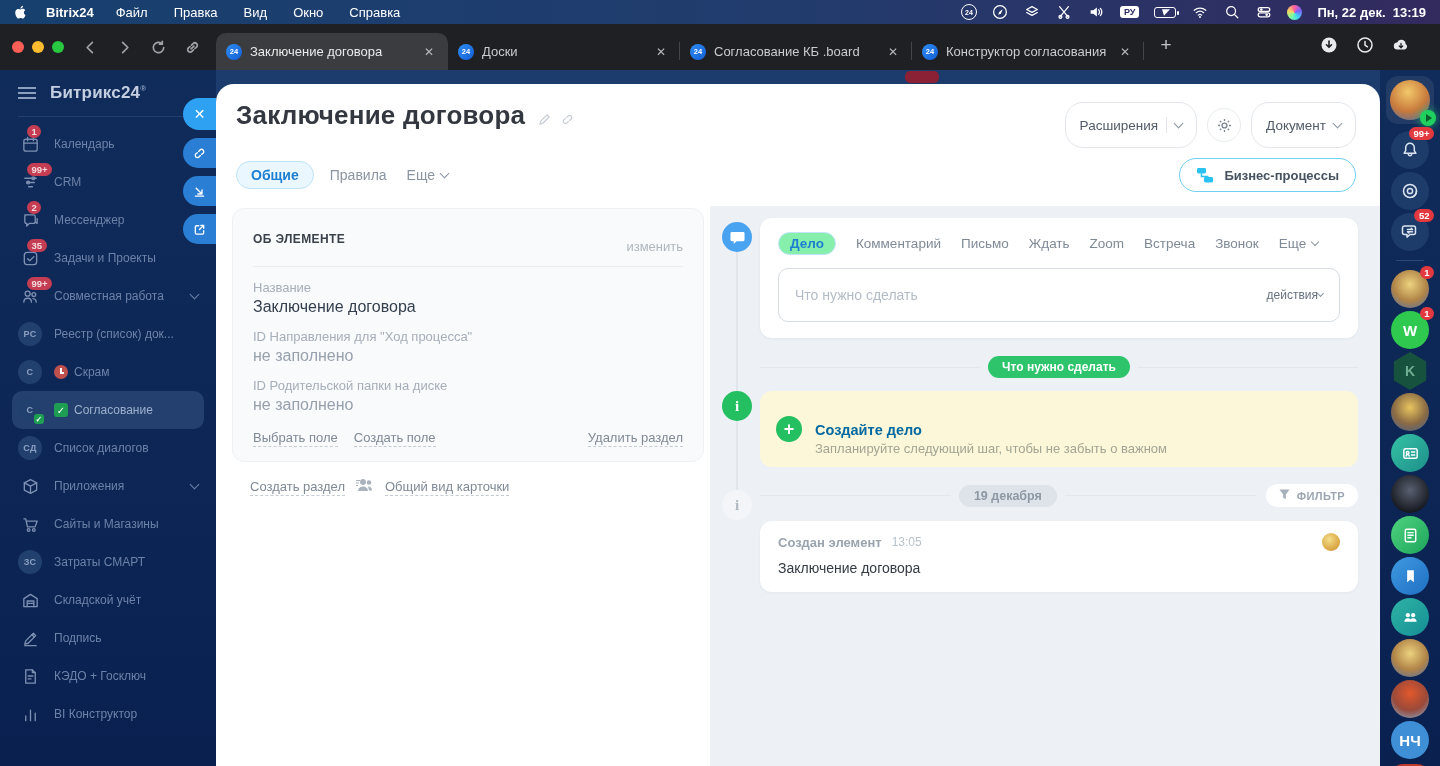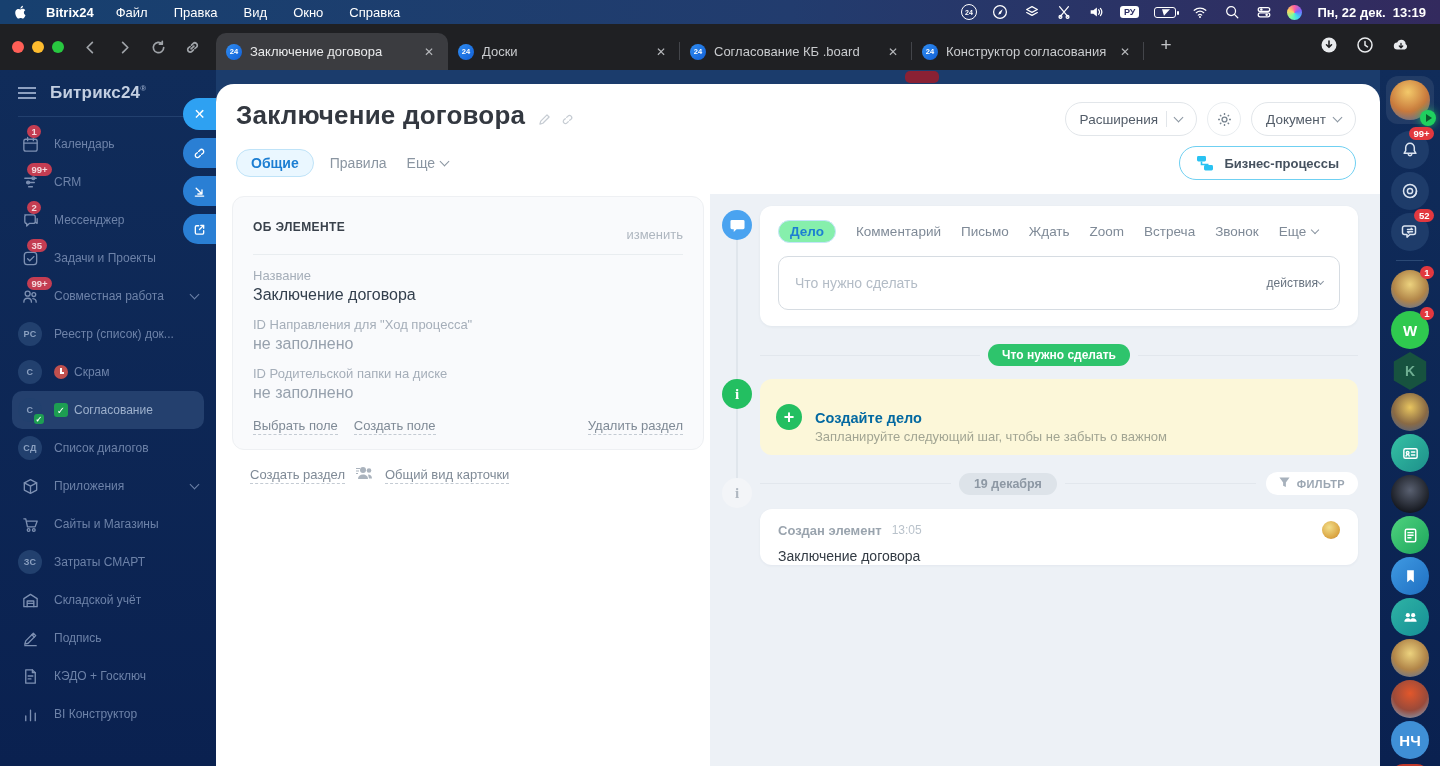--- a/index.html
+++ b/index.html
@@ -85,21 +85,21 @@
   .edge-btns{position:absolute;left:-33px;top:14px;width:33px;display:flex;flex-direction:column;gap:8px;}
   .ebtn{width:33px;height:30px;border-radius:16px 0 0 16px;background:#2a7fd4;display:flex;align-items:center;justify-content:center;color:#fff;}
   .ebtn.close{height:32px;background:#2ea1f2;font-size:14px;}
   .ebtn svg{width:15px;height:15px;stroke:#fff;fill:none;stroke-width:1.6;stroke-linecap:round;stroke-linejoin:round;}
 
   .panel-head{padding:16px 24px 0 20px;display:flex;align-items:flex-start;}
   .ptitle{font-size:26px;font-weight:700;color:#333840;letter-spacing:.2px;}
   .title-icons{display:flex;gap:8px;margin:12px 0 0 12px;}
   .title-icons svg{width:15px;height:15px;stroke:#c6ccd3;fill:none;stroke-width:1.5;stroke-linecap:round;stroke-linejoin:round;}
   .head-ctrls{margin-left:auto;display:flex;align-items:center;gap:10px;margin-top:2px;}
-  .pill-btn{height:34px;border:1px solid #e2e6ea;border-radius:18px;background:#fff;display:flex;align-items:center;
+  .pill-btn{height:46px;border:1px solid #e2e6ea;border-radius:18px;background:#fff;display:flex;align-items:center;
     padding:0 14px;font-size:13.5px;color:#525c68;gap:8px;cursor:pointer;}
   .pill-sep{width:1px;height:16px;background:#e2e6ea;}
   .chev{width:7px;height:7px;border-right:1.7px solid #8a95a1;border-bottom:1.7px solid #8a95a1;transform:rotate(45deg);margin-top:-3px;}
   .gear-btn{width:34px;height:34px;border:1px solid #e9edf0;border-radius:50%;display:flex;align-items:center;justify-content:center;}
   .gear-btn svg{width:17px;height:17px;stroke:#7a8691;fill:none;stroke-width:1.4;}
 
   .ptabs-row{display:flex;align-items:center;padding:10px 24px 14px 20px;}
   .ptab{font-size:14px;color:#8a95a1;margin-right:20px;display:flex;align-items:center;gap:6px;cursor:pointer;}
   .ptab.active{color:#1c7ed2;background:#eaf7ff;border:1px solid #bfe3f8;border-radius:16px;padding:5px 14px;font-weight:600;margin-right:16px;}
   .ptab .chev{border-color:#8a95a1;}
@@ -150,21 +150,21 @@
     display:flex;align-items:center;justify-content:center;flex:0 0 auto;line-height:1;}
   .hint-title{font-size:14.5px;font-weight:600;color:#0369a1;margin-top:20px;}
   .hint-sub{font-size:13px;color:#a2a593;margin-top:3px;}
   .date-row{display:flex;align-items:center;margin-top:17px;}
   .date-row::before{content:"";flex:1;height:1px;background:#e2e7ed;}
   .date-row .mid{flex:1;height:1px;background:#e2e7ed;}
   .date-pill{background:#dde3e9;color:#8d98a4;font-size:12.5px;font-weight:700;border-radius:12px;padding:4px 15px;margin:0 8px;}
   .filter-btn{background:#fff;border-radius:14px;padding:5px 13px;display:flex;align-items:center;gap:7px;
     font-size:11px;font-weight:700;color:#9ba6b2;letter-spacing:.4px;margin-left:10px;cursor:pointer;}
   .funnel svg{width:11px;height:11px;fill:#a7b1bc;}
-  .entry{margin-top:14px;background:#fff;border-radius:12px;padding:12px 18px 1px;box-shadow:0 1px 3px rgba(40,60,90,.05);}
+  .entry{margin-top:14px;background:#fff;border-radius:12px;padding:12px 18px 16px;box-shadow:0 1px 3px rgba(40,60,90,.05);}
   .entry-head{display:flex;align-items:center;gap:10px;}
   .entry-title{font-size:13px;font-weight:700;color:#9aa4ae;}
   .entry-time{font-size:12px;color:#b9c2cb;}
   .entry-ava{margin-left:auto;width:18px;height:18px;border-radius:50%;background:radial-gradient(circle at 40% 35%,#f2de8a,#d9a23f 70%,#8a6a9a);}
   .entry-body{font-size:14px;color:#333b44;margin-top:9px;}
 
   
   .rightbar{width:60px;background:linear-gradient(180deg,#102c5a,#0a2150);flex:0 0 auto;display:flex;flex-direction:column;
     align-items:center;padding-top:6px;gap:3px;overflow:hidden;}
   .r-item{position:relative;width:38px;height:38px;border-radius:50%;flex:0 0 auto;display:flex;align-items:center;justify-content:center;cursor:pointer;}

